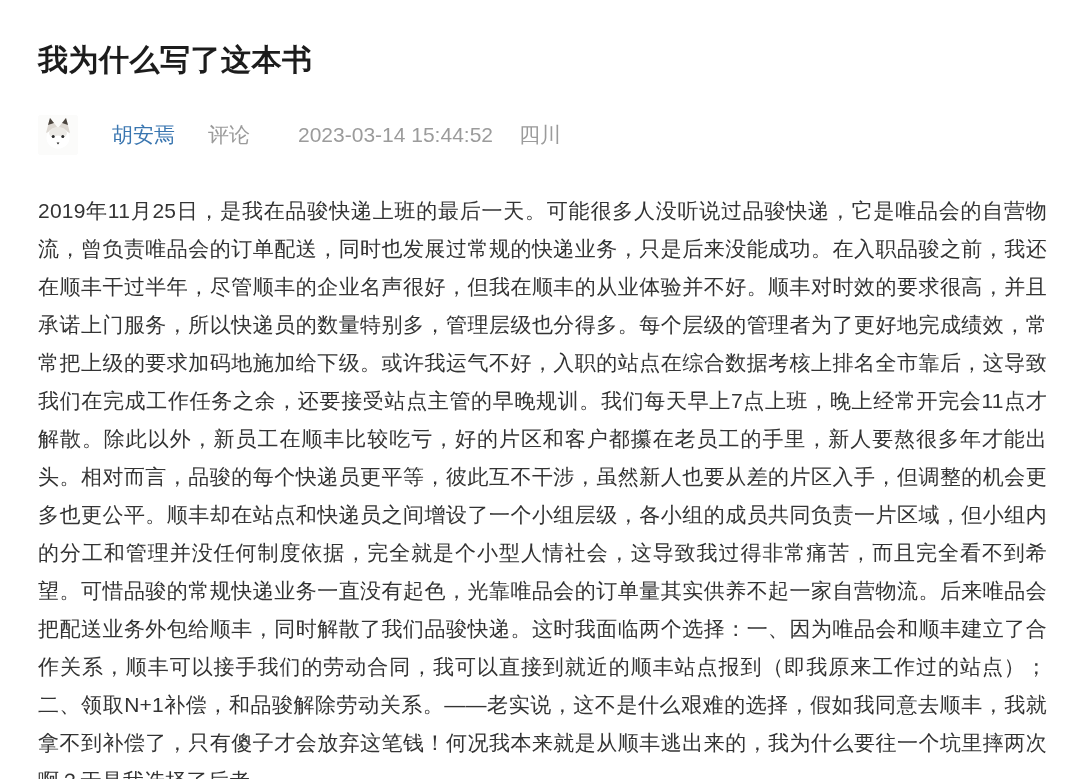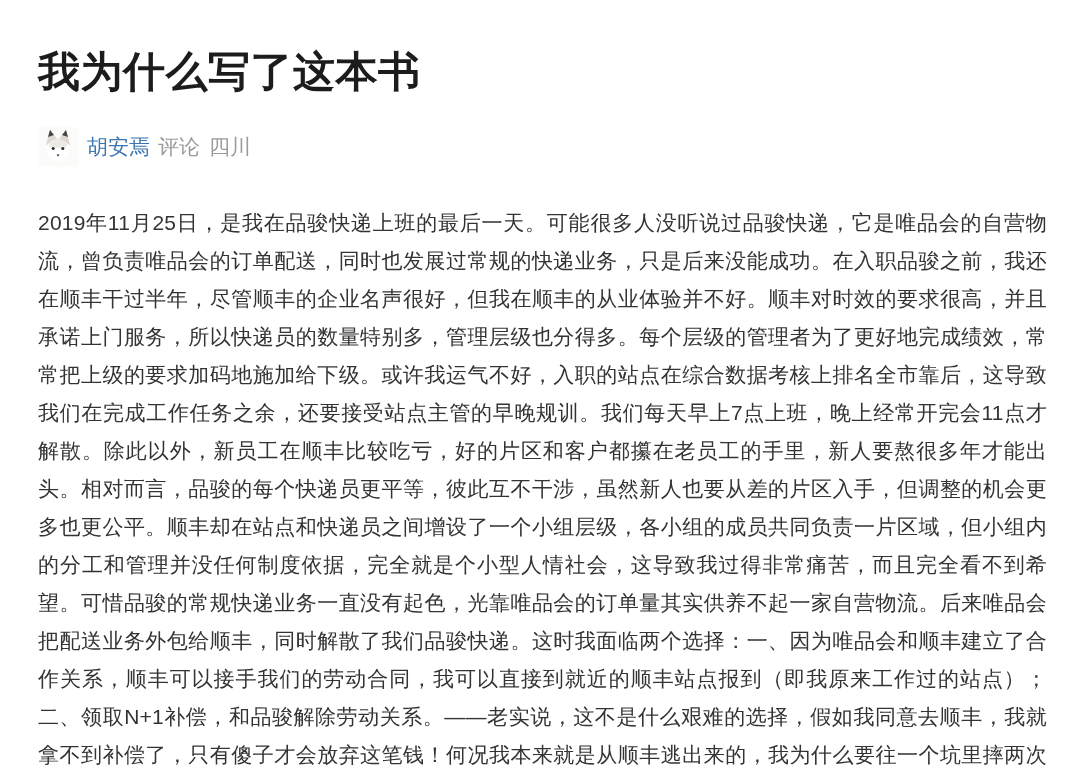--- a/index.html
+++ b/index.html
@@ -11,33 +11,34 @@
     width: 1080px;
     height: 779px;
     overflow: hidden;
     font-family: "Liberation Sans", "DejaVu Sans", sans-serif;
     -webkit-font-smoothing: antialiased;
   }
   .page {
     padding: 0 33px 0 38px;
   }
   .title {
-    margin: 50px 0 0 0;
-    font-size: 42px;
+    margin: 38px 0 0 0;
+    font-size: 30px;
     line-height: 44px;
     font-weight: 700;
     color: var(--title-text, #1c1c1c);
     letter-spacing: 0.5px;
   }
   .meta {
     margin-top: 27px;
     display: flex;
     align-items: center;
     font-size: 21px;
     color: var(--meta-text, #9b9b9b);
+    gap: 25px;
   }
   .avatar {
     width: 40px;
     height: 40px;
     flex: 0 0 40px;
     margin-right: 9px;
     display: inline-block;
     border-radius: 3px;
     overflow: hidden;
     background: #fbfbfa;
@@ -91,20 +92,21 @@
         <circle cx="24.8" cy="21.5" r="1.5" fill="#2b2b2b"></circle>
         <polygon points="18.6,27.5 21.4,27.5 20,29.6" fill="#1f1f1f"></polygon>
       </svg>
     </span>
 
     <a class="author">胡安焉</a>
 
     <span class="action">评论</span>
 
 
+    <span class="time">2023-03-14 15:44:52</span>
 
     <span class="loc">四川</span>
   </div>
 
   <div class="article">
     <p>2019年11月25日，是我在品骏快递上班的最后一天。可能很多人没听说过品骏快递，它是唯品会的自营物流，曾负责唯品会的订单配送，同时也发展过常规的快递业务，只是后来没能成功。在入职品骏之前，我还在顺丰干过半年，尽管顺丰的企业名声很好，但我在顺丰的从业体验并不好。顺丰对时效的要求很高，并且承诺上门服务，所以快递员的数量特别多，管理层级也分得多。每个层级的管理者为了更好地完成绩效，常常把上级的要求加码地施加给下级。或许我运气不好，入职的站点在综合数据考核上排名全市靠后，这导致我们在完成工作任务之余，还要接受站点主管的早晚规训。我们每天早上7点上班，晚上经常开完会11点才解散。除此以外，新员工在顺丰比较吃亏，好的片区和客户都攥在老员工的手里，新人要熬很多年才能出头。相对而言，品骏的每个快递员更平等，彼此互不干涉，虽然新人也要从差的片区入手，但调整的机会更多也更公平。顺丰却在站点和快递员之间增设了一个小组层级，各小组的成员共同负责一片区域，但小组内的分工和管理并没任何制度依据，完全就是个小型人情社会，这导致我过得非常痛苦，而且完全看不到希望。可惜品骏的常规快递业务一直没有起色，光靠唯品会的订单量其实供养不起一家自营物流。后来唯品会把配送业务外包给顺丰，同时解散了我们品骏快递。这时我面临两个选择：一、因为唯品会和顺丰建立了合作关系，顺丰可以接手我们的劳动合同，我可以直接到就近的顺丰站点报到（即我原来工作过的站点）；二、领取N+1补偿，和品骏解除劳动关系。——老实说，这不是什么艰难的选择，假如我同意去顺丰，我就拿不到补偿了，只有傻子才会放弃这笔钱！何况我本来就是从顺丰逃出来的，我为什么要往一个坑里摔两次啊？于是我选择了后者。</p>
   </div>
 
 </div>
 

